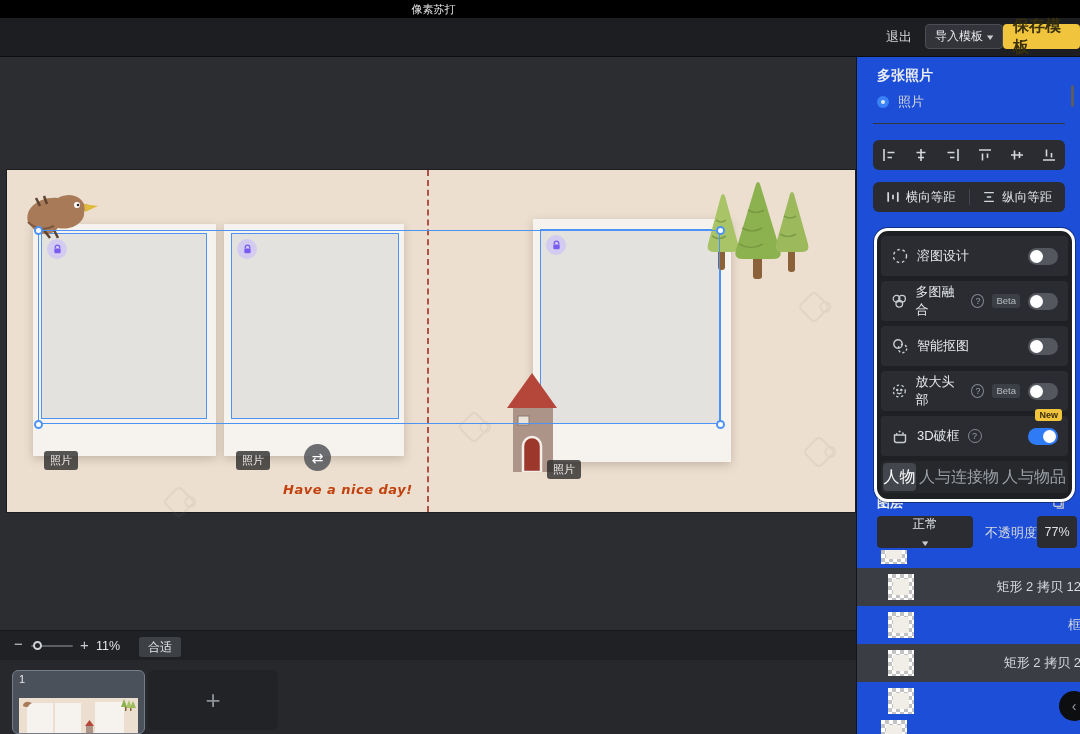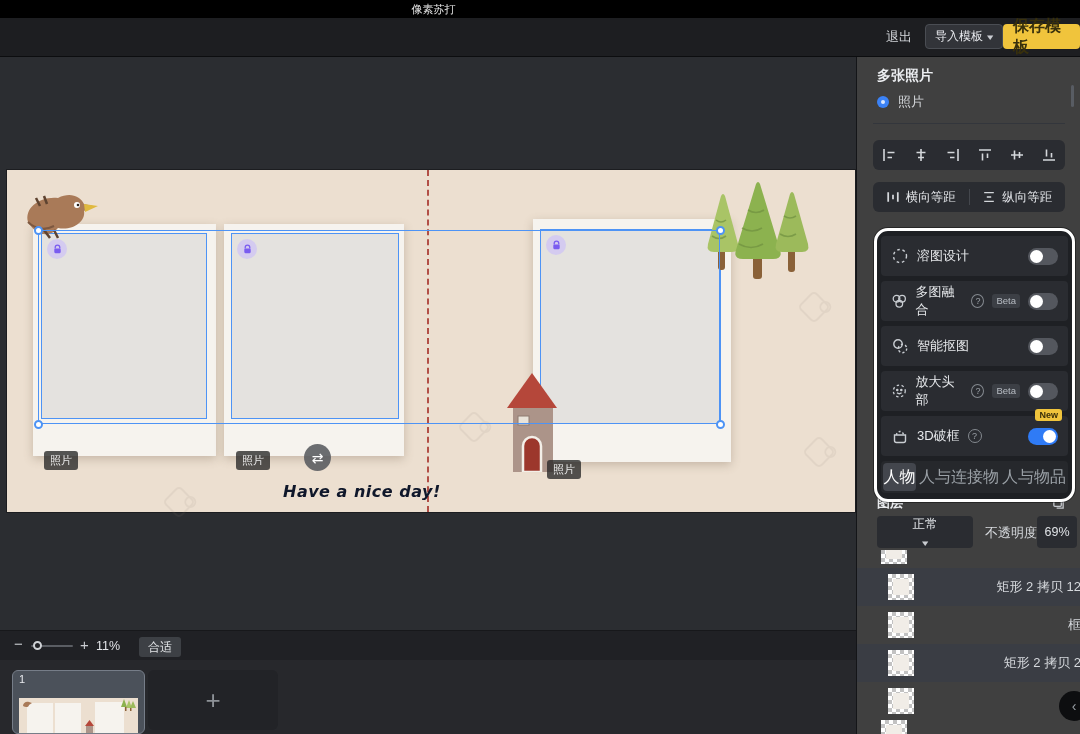--- a/index.html
+++ b/index.html
@@ -17,32 +17,32 @@
   #workspace{left:0;top:57px;width:856px;height:677px;background:#2b2d31;overflow:hidden;}
   #canvas{left:7px;top:113px;width:848px;height:342px;background:#ecdfd0;box-shadow:0 0 0 1px #1c1d20;}
   .foldline{left:420px;top:0;width:0;height:342px;border-left:2px dashed #a8372e;opacity:.85;}
   .polaroid{background:#f6f3ee;box-shadow:0 3px 9px rgba(110,90,70,.3);}
   .ph{background:#e4e2df;border:1.5px solid #4d93f5;}
   .selrect{border:1.5px solid #4d93f5;}
   .handle{width:9px;height:9px;background:#fff;border:2px solid #4d93f5;border-radius:50%;}
   .photochip{background:rgba(38,38,38,.78);color:#ececec;font-size:11px;line-height:1;padding:4px 6px;border-radius:3px;}
   .lockbadge{width:20px;height:20px;border-radius:50%;background:rgba(208,198,244,.8);display:flex;align-items:center;justify-content:center;}
   .swapbtn{width:27px;height:27px;border-radius:50%;background:rgba(88,90,95,.88);color:#fff;display:flex;align-items:center;justify-content:center;font-size:14px;font-family:"DejaVu Sans",sans-serif;}
-  .caption{font-family:"DejaVu Sans",sans-serif;font-style:italic;font-weight:700;color:#0f172a;font-size:16px;letter-spacing:.5px;white-space:nowrap;}
+  .caption{font-family:"DejaVu Sans",sans-serif;font-style:italic;font-weight:700;color:#c2410c;font-size:13px;letter-spacing:.5px;white-space:nowrap;}
   .wm{width:24px;height:24px;border:2.5px solid #8a7f72;border-radius:5px;transform:rotate(45deg);opacity:.10;}
   .wm::after{content:"";position:absolute;right:-4px;top:-4px;width:8px;height:8px;border-radius:50%;border:2.5px solid #8a7f72;}
   
   .zoomstrip{left:0;top:573px;width:856px;height:30px;background:#202125;border-top:1px solid #17181b;color:#c9ccd1;}
   .fitbtn{background:#3d4045;border-radius:3px;color:#e4e6e9;font-size:12px;padding:4px 9px;line-height:1;}
   .restorebtn{background:rgba(62,64,69,.9);border-radius:3px;color:#c9ccd0;font-size:12px;padding:4px 8px;line-height:1;}
   .pagestrip{left:0;top:603px;width:856px;height:74px;background:#27282c;}
   .pagecard{left:12px;top:10px;width:133px;height:64px;background:#4b515a;border:1.5px solid #767d88;border-radius:6px;color:#e8eaee;font-size:11px;overflow:hidden;}
   .addtile{left:148px;top:10px;width:130px;height:60px;background:#222327;border-radius:6px;display:flex;align-items:center;justify-content:center;color:#8d9197;font-size:26px;font-weight:300;}
   
-  #sidebar{left:856px;top:57px;width:224px;height:677px;background:#404040;border-left:1px solid #141518;overflow:hidden;}
+  #sidebar{left:856px;top:57px;width:224px;height:677px;background:#1d4ed8;border-left:1px solid #141518;overflow:hidden;}
   .sb-h{color:#eceef1;font-size:14px;font-weight:bold;}
   .radio{width:12px;height:12px;border-radius:50%;background:#3b82f6;display:inline-flex;align-items:center;justify-content:center;}
   .radio::after{content:"";width:4px;height:4px;border-radius:50%;background:#dce9ff;}
   .sb-label{color:#d6d9dd;font-size:13px;}
   .divider{height:1px;background:#33363c;}
   .iconbar{background:#2a2c31;border-radius:6px;display:flex;align-items:center;justify-content:space-around;}
   .iconbar svg{display:block;}
   .distrib{background:#2a2c31;border-radius:6px;display:flex;align-items:center;color:#e2e4e8;font-size:12.5px;}
   .distrib .half{flex:1;display:flex;align-items:center;justify-content:center;gap:6px;height:100%;}
   .distrib .vr{width:1px;height:16px;background:#44474d;}
@@ -329,21 +329,21 @@
         <span class="tab">人与连接物</span>
         <span class="tab">人与物品</span>
       </div>
     </div>
 
     <div class="abs selbox" style="left:20px;top:459px;width:96px;height:32px;">
       <span>正常</span>
       <span class="chev">▾</span>
     </div>
     <span class="abs sb-label" style="left:128px;top:467px;">不透明度</span>
-    <div class="abs valuebox" style="left:180px;top:459px;width:40px;height:32px;">69%</div>
+    <div class="abs valuebox" style="left:180px;top:459px;width:40px;height:32px;">77%</div>
 
     <div class="abs" style="left:24px;top:493px;width:26px;height:14px;overflow:hidden;">
         <div class="lthumb" style="margin-top:-12px;"></div>
       </div>
 
     <div class="lrow selected" style="top:511px;">
       <span class="lthumb"></span>
       <span class="lname">矩形 2 拷贝 12</span>
     </div>
     <div class="lrow" style="top:549px;">

